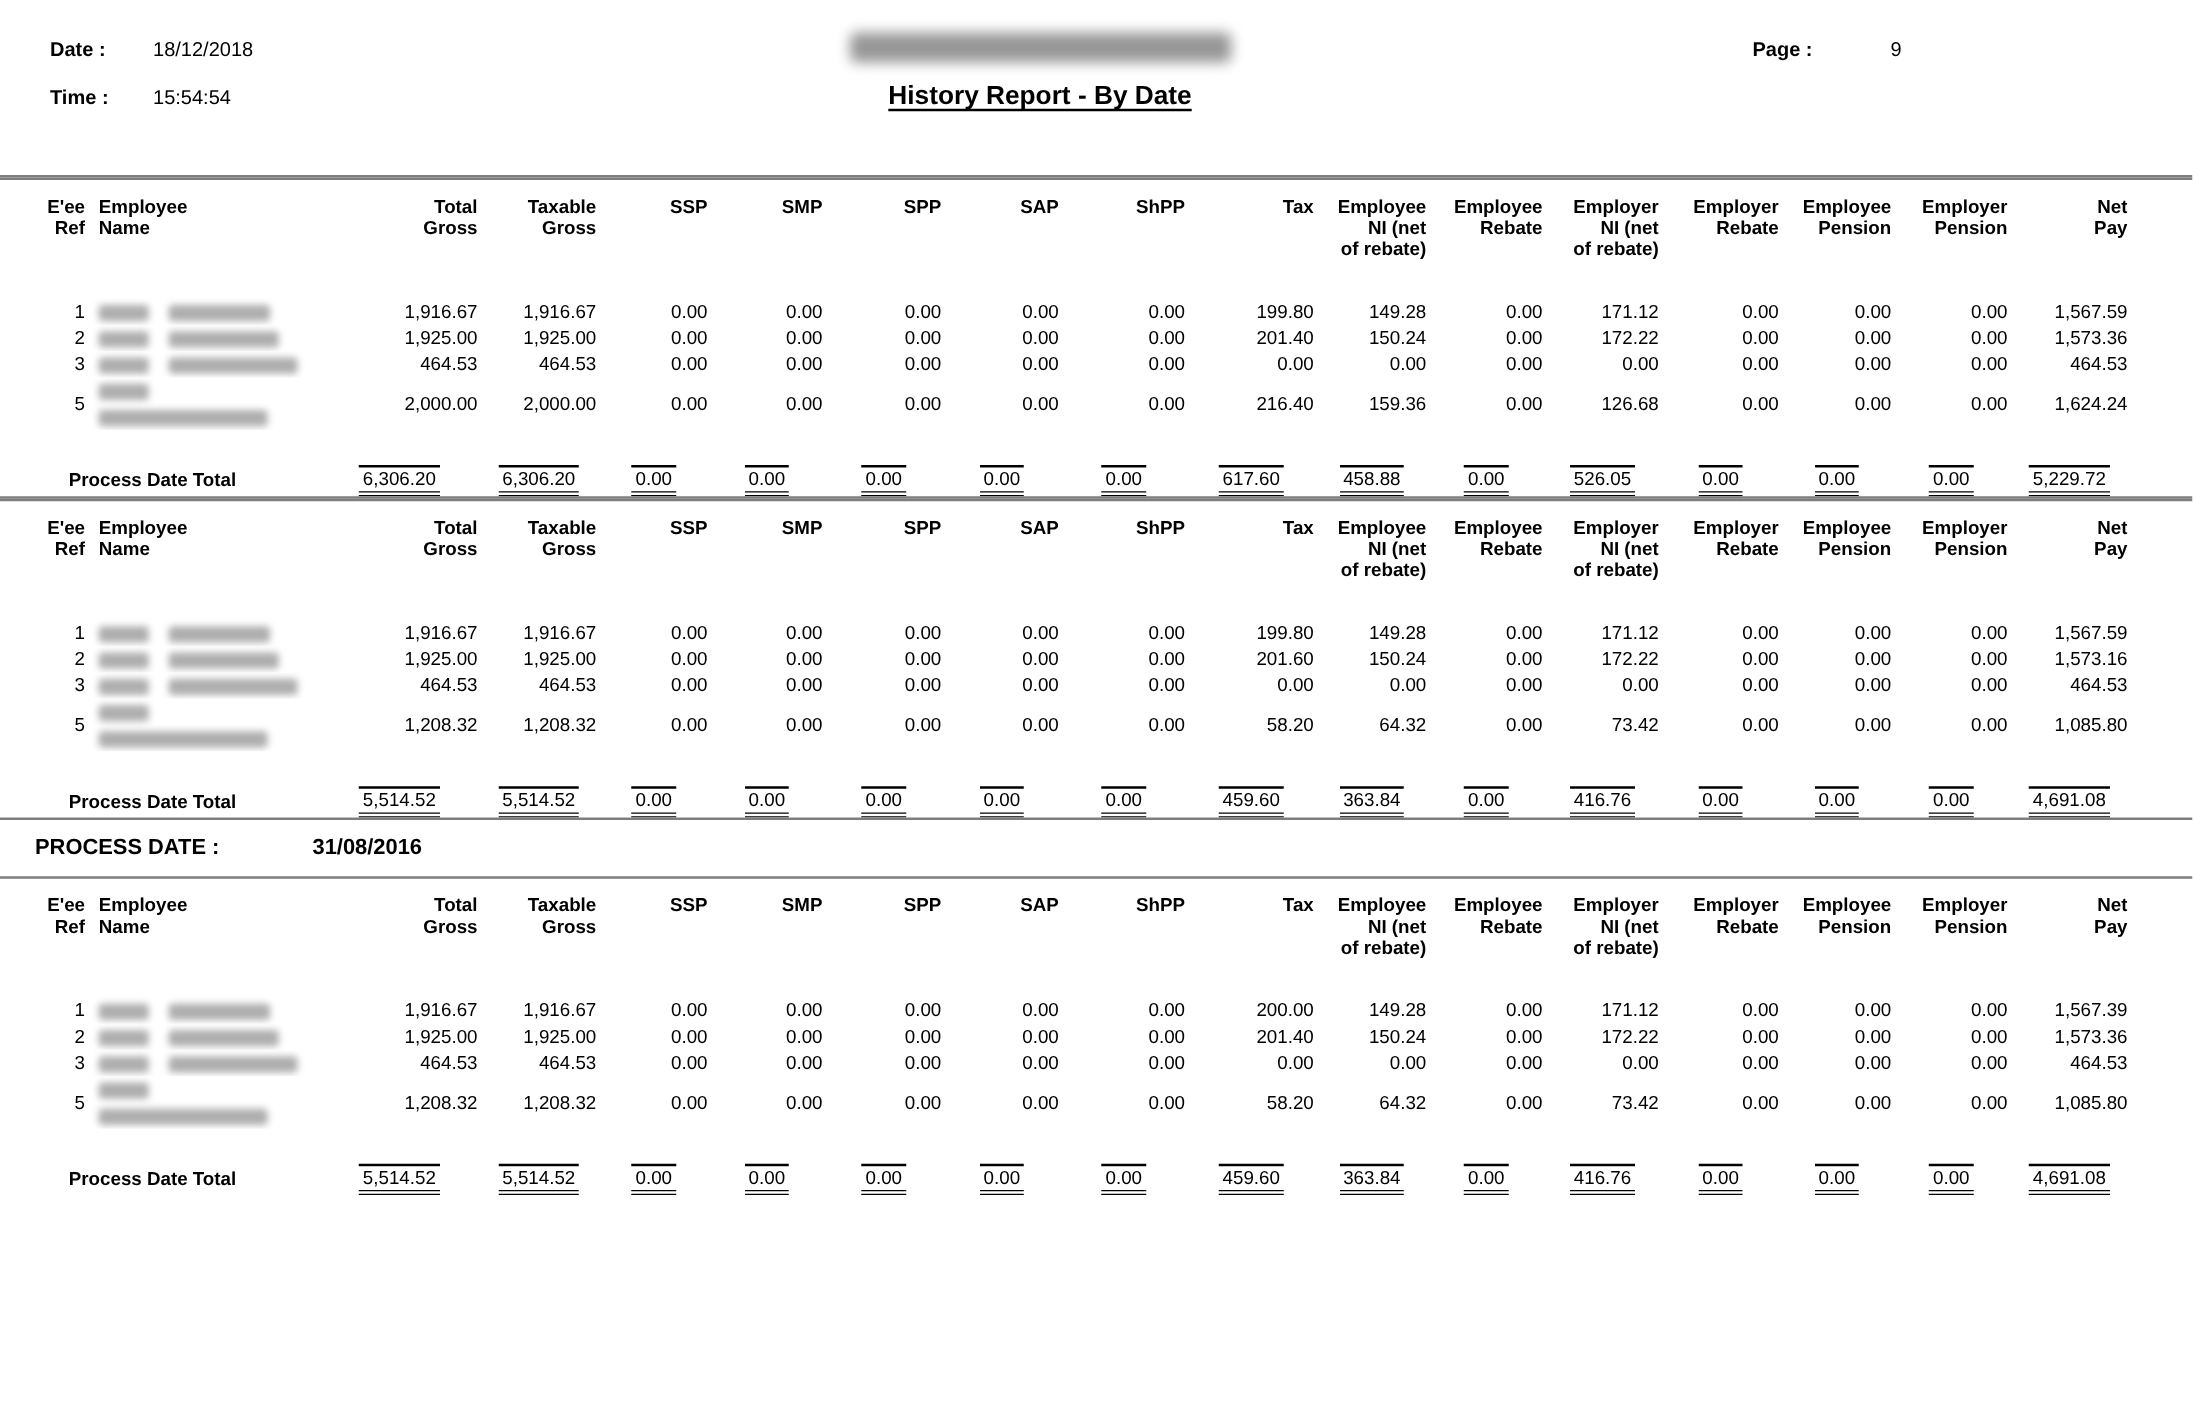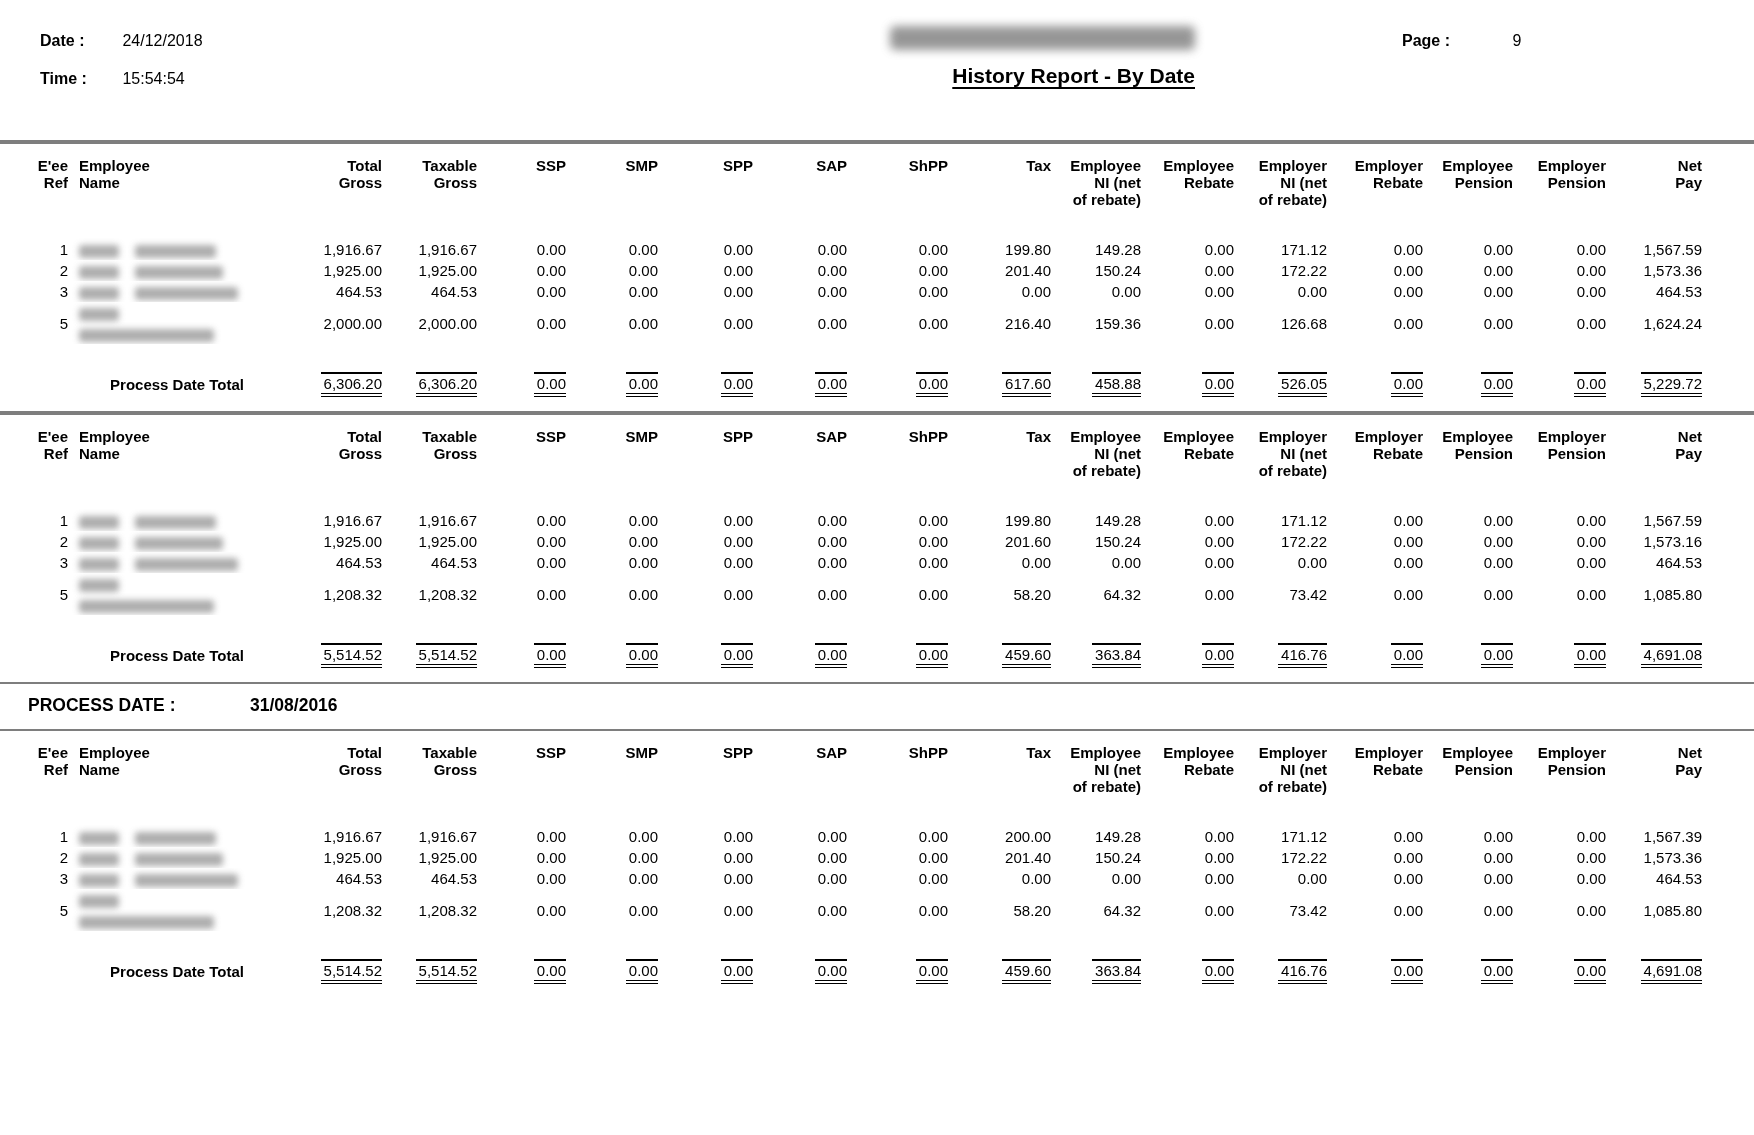--- a/index.html
+++ b/index.html
@@ -10,21 +10,21 @@
     color: #000; overflow: hidden; position: relative;
   }
 
   
   .report-header { position: relative; height: 140px; padding-top: 30px; }
   .hdr-left { position: absolute; left: 40px; top: 32px; }
   .hdr-line { margin-bottom: 20px; font-size: 16px; }
   .hdr-line .lbl { display: inline-block; width: 78px; font-weight: bold; }
   .hdr-line .val { font-weight: normal; }
 
-  .hdr-center { position: absolute; left: 595px; top: 26px; width: 600px; text-align: right; }
+  .hdr-center { position: absolute; left: 532px; top: 26px; width: 600px; text-align: center; }
   .company-blur {
     display: inline-block; width: 305px; height: 24px;
     background: #6f6f6f; border-radius: 5px;
     filter: blur(5px); opacity: 0.72; margin-bottom: 10px;
   }
   .report-title {
     font-size: 21px; font-weight: bold;
     text-decoration: underline; text-decoration-thickness: 2px; text-underline-offset: 4px;
   }
 
@@ -48,37 +48,37 @@
 
   tbody.data td { text-align: right; line-height: 21px; font-weight: normal; }
   tbody.data tr:first-child td { padding-top: 31px; }
   tbody.data td.c-name { text-align: left; padding-left: 11px; }
   .blur-seg {
     display: inline-block; height: 13px; background: #9a9a9a;
     border-radius: 3px; filter: blur(3px); opacity: 0.8;
     vertical-align: middle; margin-right: 16px;
   }
 
-  tbody.total td { text-align: right; padding-top: 28px; padding-bottom: 14px; }
+  tbody.total td { text-align: center; padding-top: 28px; }
   .total-label { font-weight: bold; padding-right: 10px; font-size: 15px; }
   .tval {
     display: inline-block; padding: 1px 3px; margin-right: -3px;
     border-top: 2px solid #000; border-bottom: 4px double #000;
   }
 </style>
 </head>
 <body>
 
 <div class="report-page">
 
   <header class="report-header">
     <div class="hdr-left">
       <div class="hdr-line">
         <span class="lbl">Date :</span>
-        <span class="val">24/12/2018</span>
+        <span class="val">18/12/2018</span>
       </div>
       <div class="hdr-line">
         <span class="lbl">Time :</span>
         <span class="val">15:54:54</span>
       </div>
     </div>
 
     <div class="hdr-center">
       <div class="company-blur"></div>
       <div class="report-title">History Report - By Date</div>

